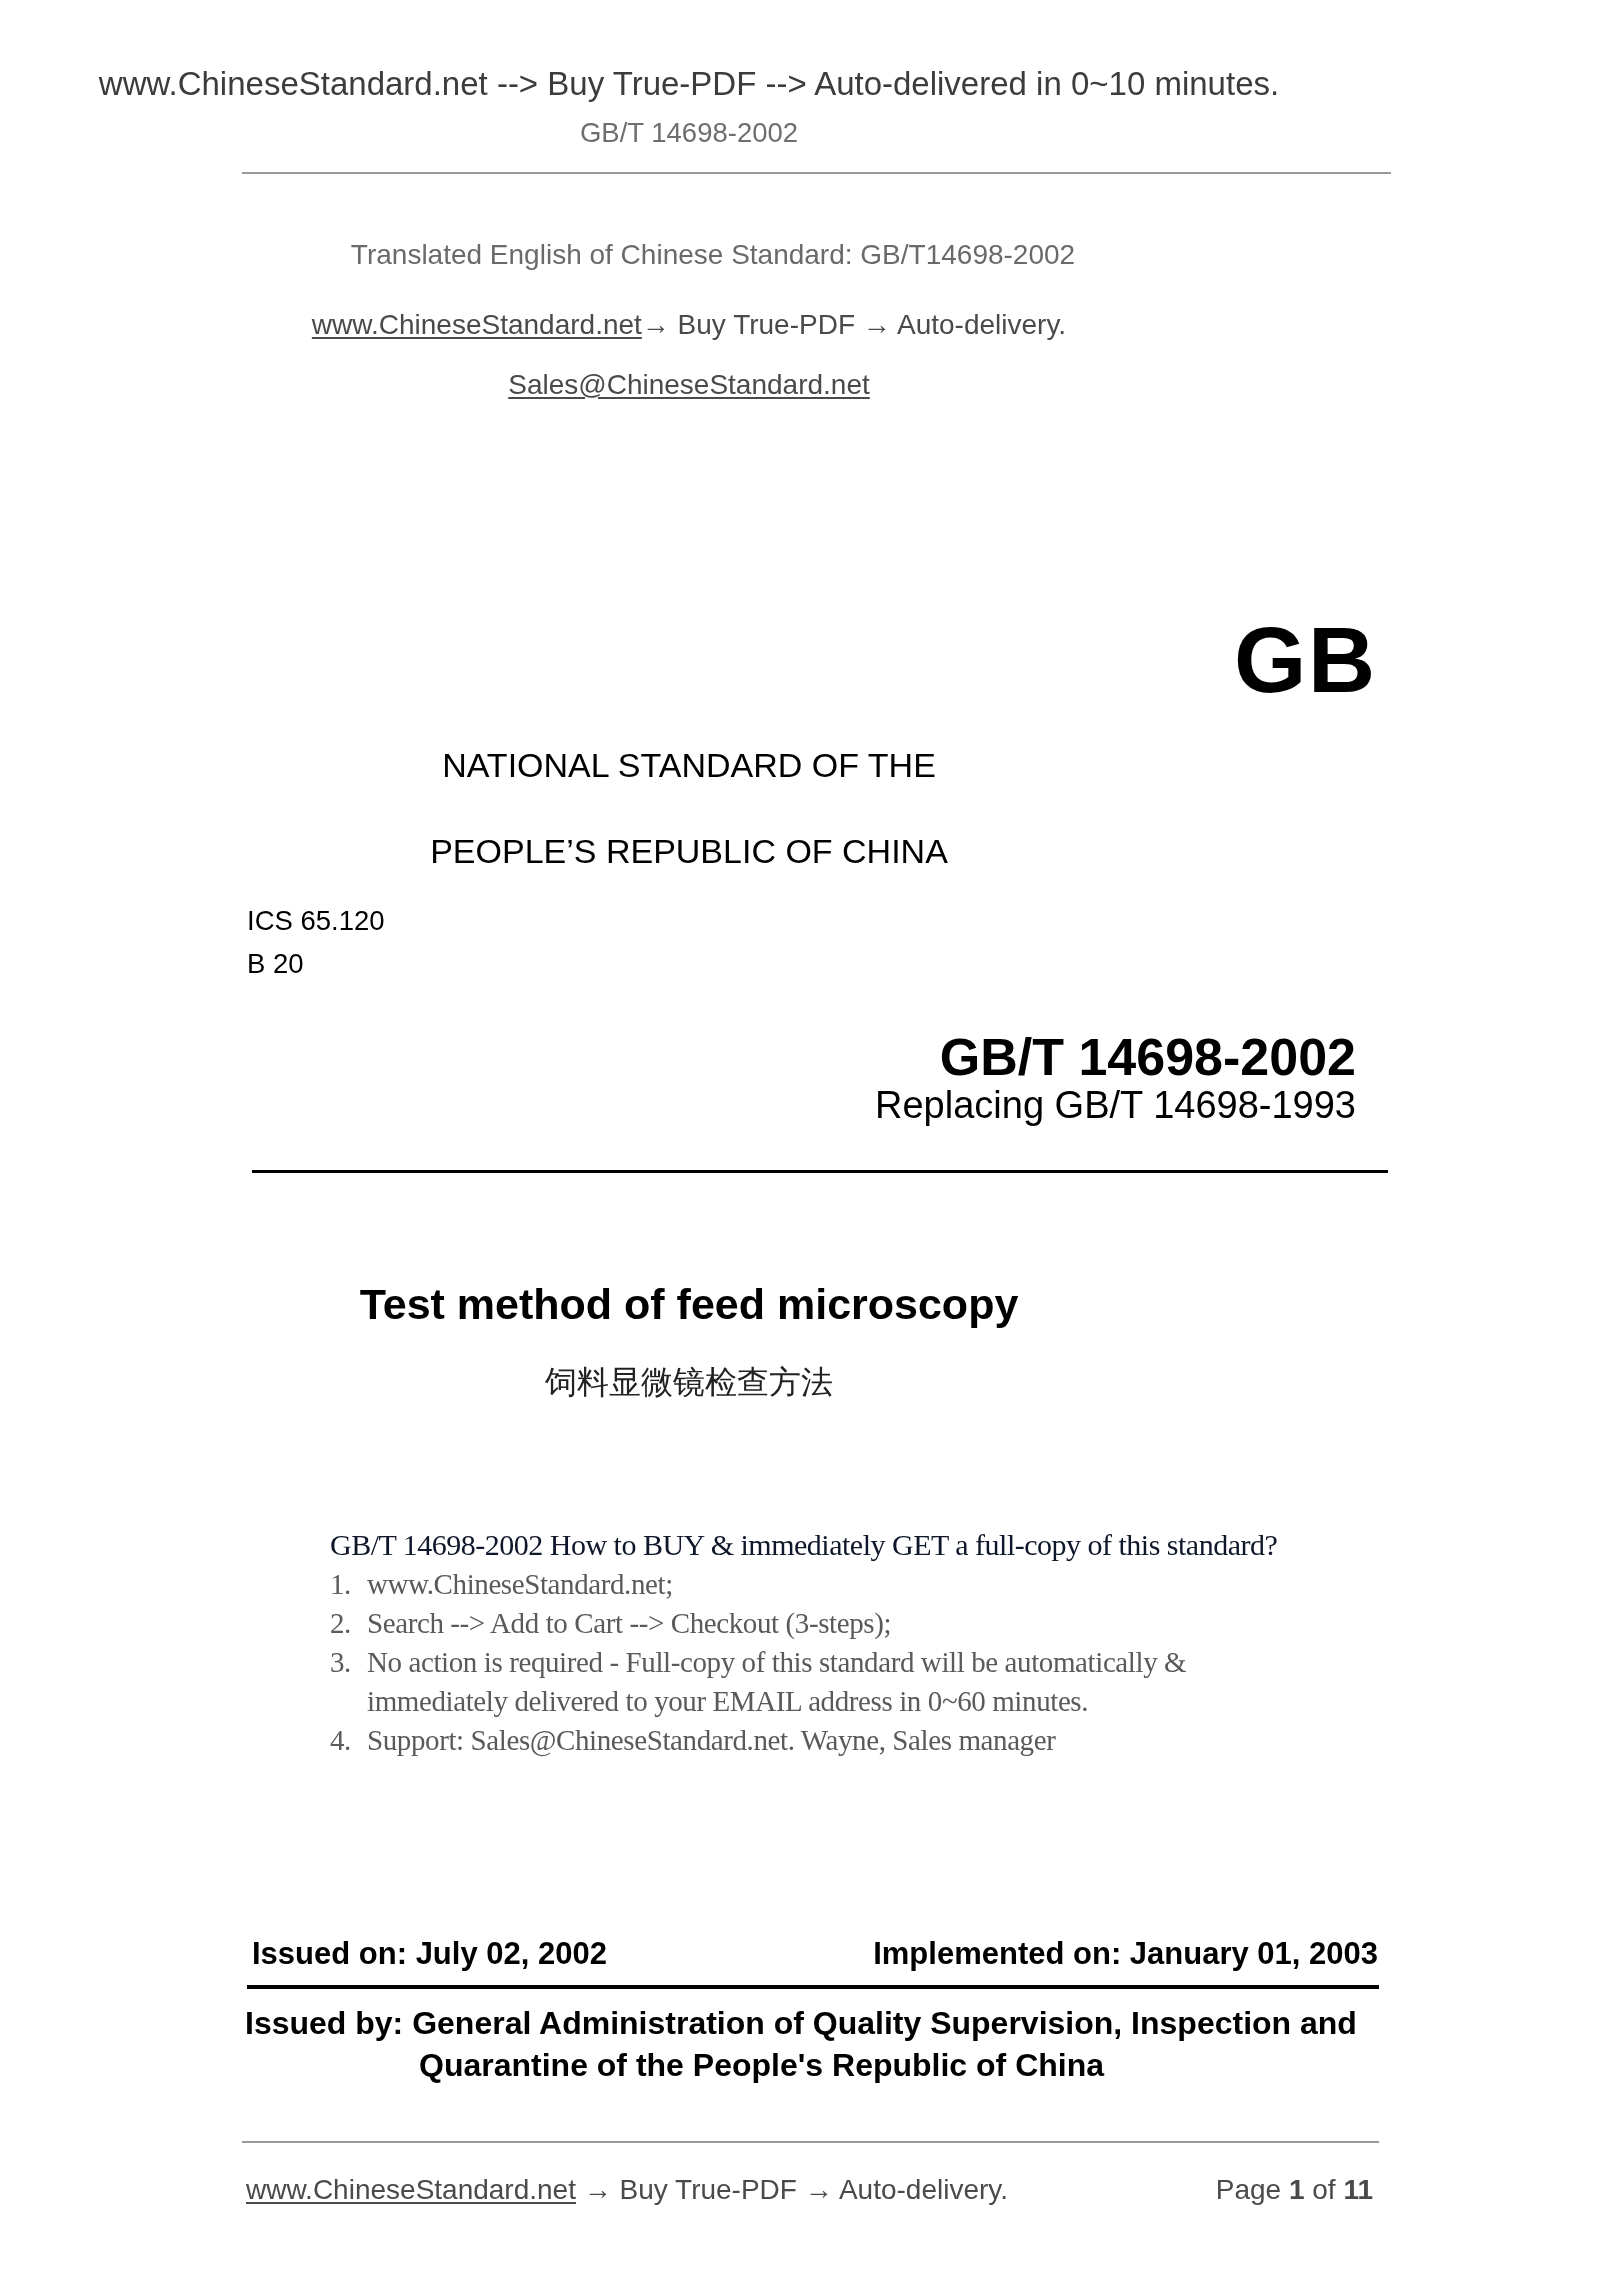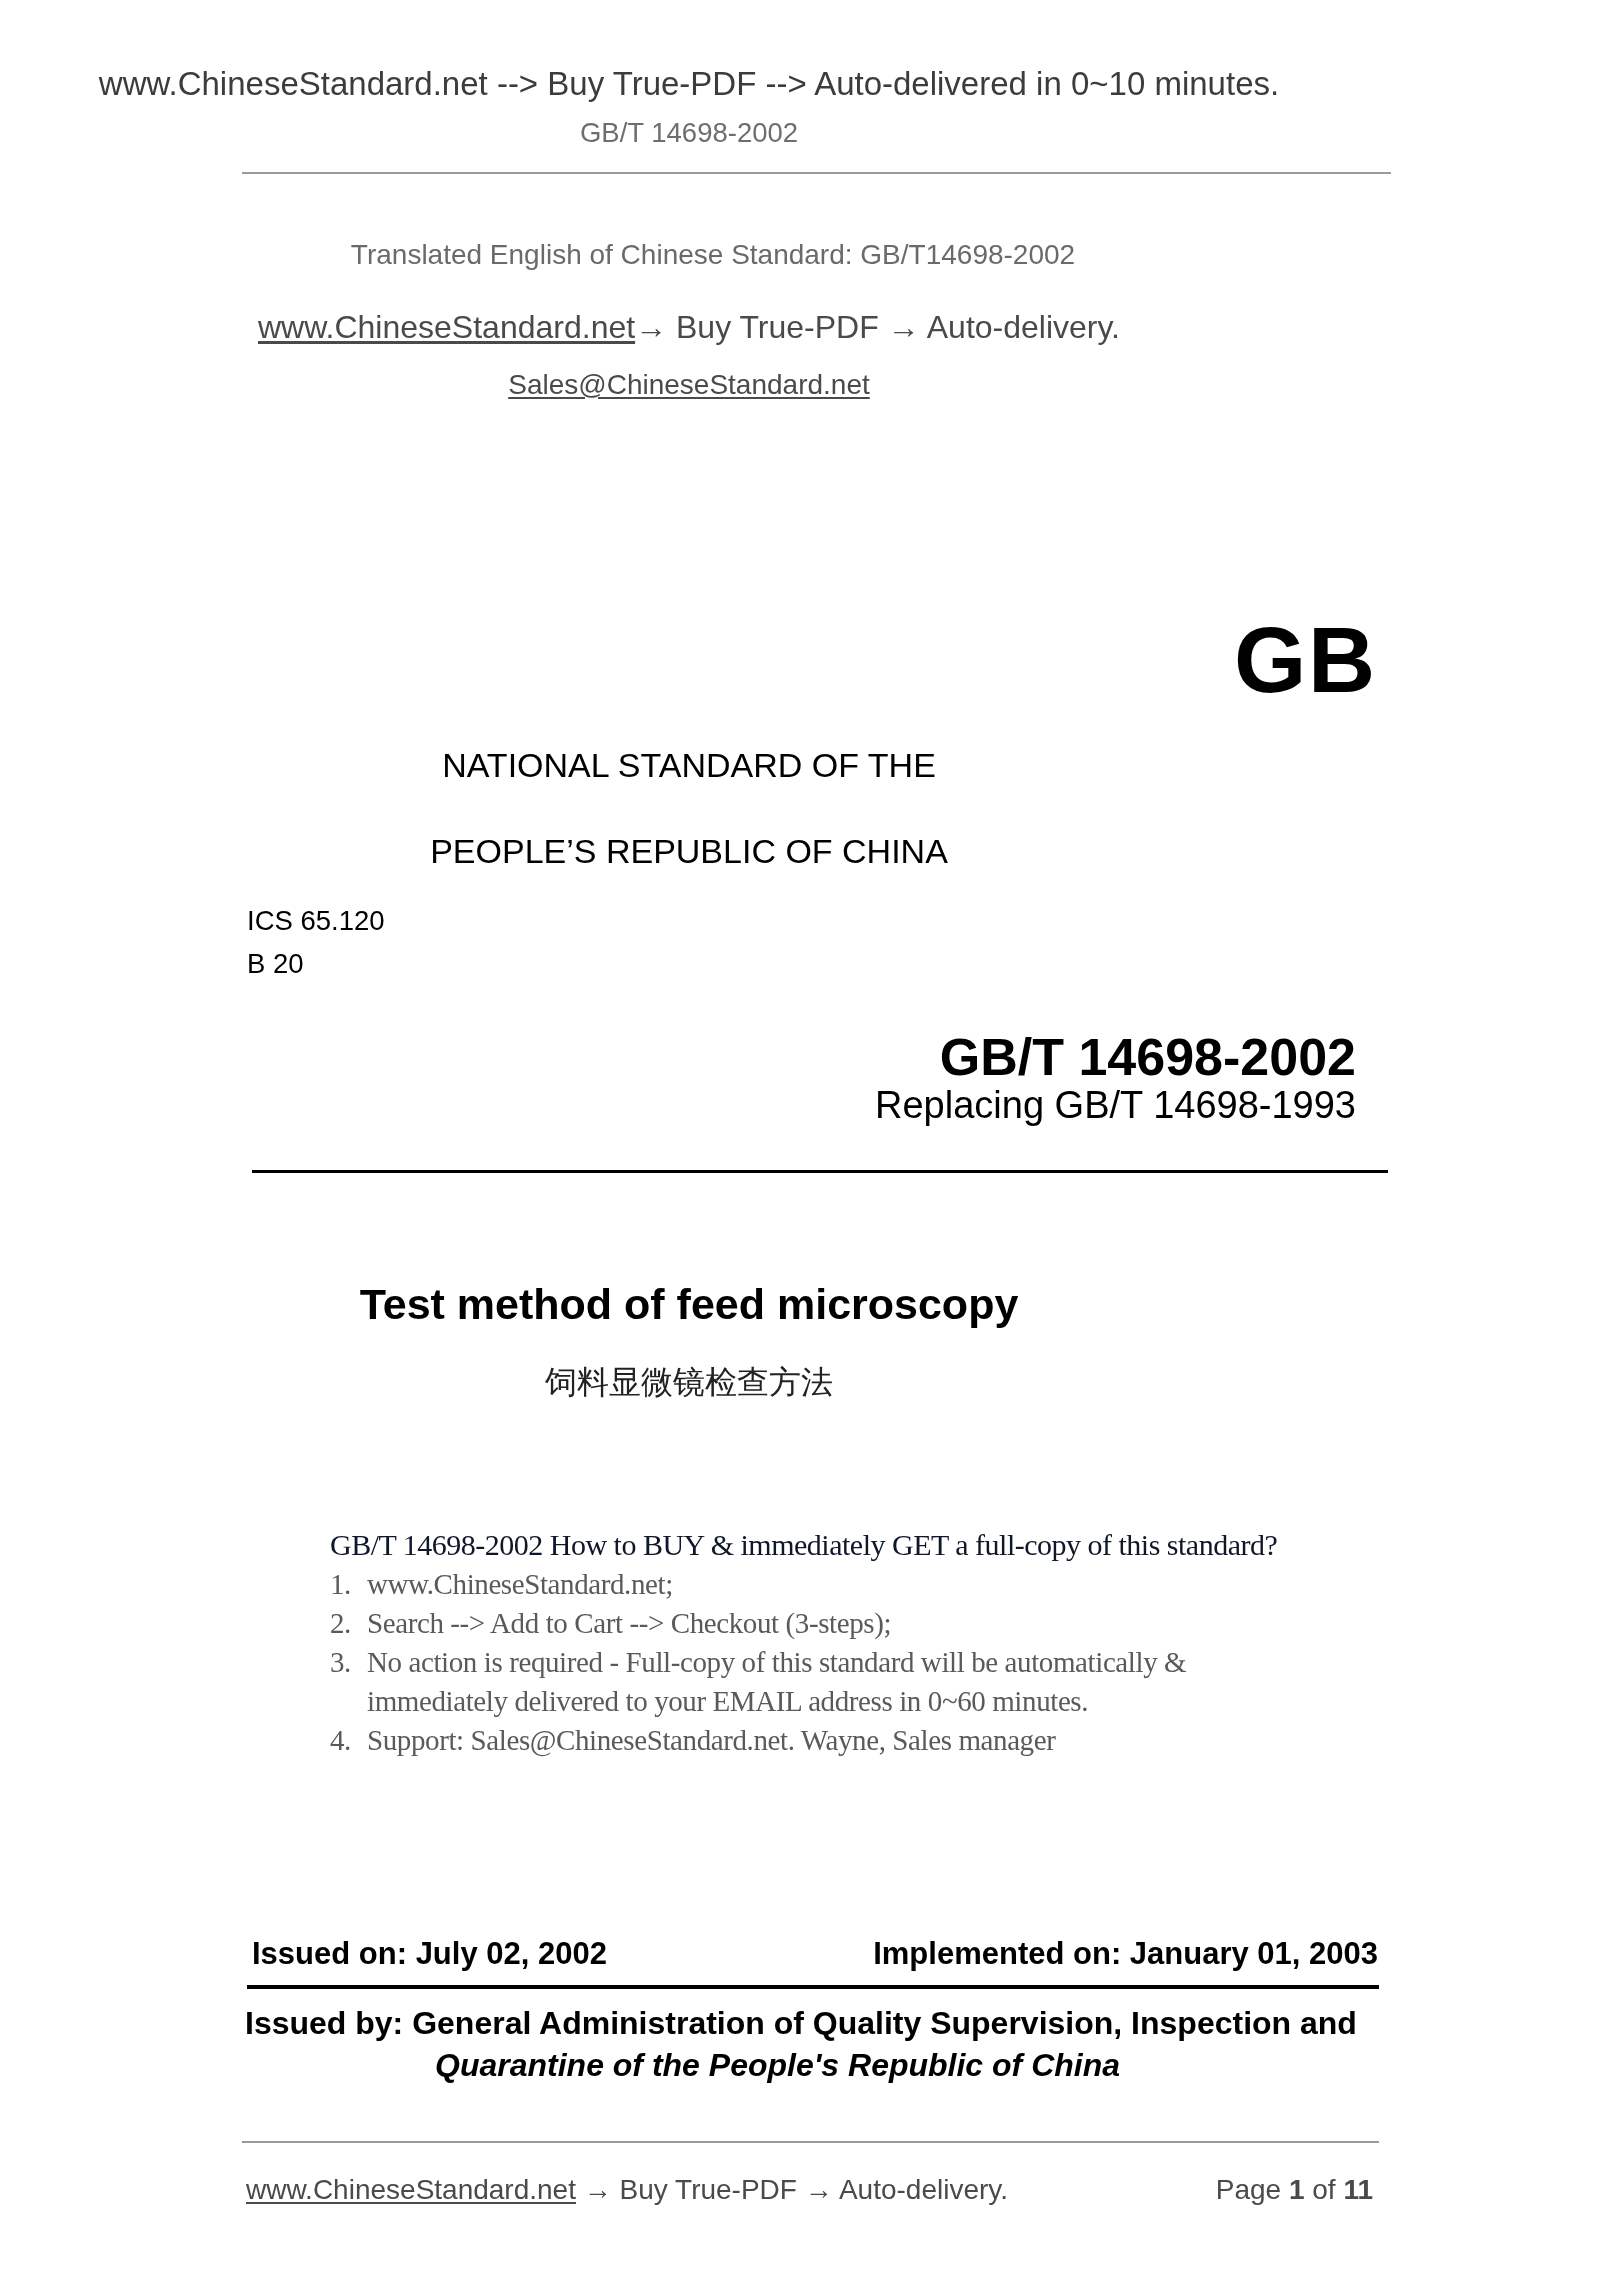--- a/index.html
+++ b/index.html
@@ -6,21 +6,21 @@
     html, body { width: 1623px; height: 2295px; background: #ffffff; }
     body { position: relative; font-family: "Liberation Sans", sans-serif; color: #000; overflow: hidden; }
     .abs { position: absolute; white-space: nowrap; }
     .center { left: 0; width: 1378px; text-align: center; }
 
     .hdr-top { top: 65px; font-size: 33px; color: #3c3c3c; }
     .hdr-code { top: 117px; font-size: 27.5px; color: #6e6e6e; }
     .rule-gray { position: absolute; height: 1.7px; background: #9a9a9a; }
 
     .translated { top: 239px; font-size: 28px; color: #6a6a6a; padding-left: 48px; }
-    .promo { top: 309px; font-size: 32px; color: #4a4a4a; }
+    .promo { top: 309px; font-size: 28px; color: #4a4a4a; }
     .promo a, .email a, .footer a { color: #4a4a4a; text-decoration: underline; text-underline-offset: 3.3px; }
     .email { top: 369px; font-size: 28px; }
 
     .gb-big { left: 1234px; top: 607px; font-size: 93px; font-weight: bold; letter-spacing: 1.7px; text-align: right; }
     .nat1 { top: 746px; font-size: 34px; }
     .nat2 { top: 832px; font-size: 34px; }
     .ics { left: 247px; top: 905px; font-size: 27.5px; }
     .bcode { left: 247px; top: 948px; font-size: 27.5px; }
 
     .std-code { right: 267px; top: 1027px; font-size: 52px; font-weight: bold; }
@@ -32,21 +32,21 @@
 
     .buy-box { left: 330px; top: 1528px; font-family: "Liberation Serif", serif; color: #555; }
     .buy-head { font-size: 30px; color: #0f172a; letter-spacing: -0.5px; margin-bottom: 3.3px; }
     .buy-item { font-size: 29px; line-height: 39px; display: flex; letter-spacing: -0.4px; color: #5a5a5a; }
     .buy-num { width: 37px; flex: none; }
     .buy-text { white-space: normal; width: 1001px; }
 
     .issued-on { left: 252px; top: 1936px; font-size: 31px; font-weight: bold; }
     .implemented-on { right: 245px; top: 1936px; font-size: 31px; font-weight: bold; }
     .issued-by1 { left: 245px; top: 2005px; font-size: 32px; font-weight: bold; }
-    .issued-by2 { left: 435px; top: 2047px; font-size: 32px; font-weight: bold; font-style: italic; }
+    .issued-by2 { left: 419px; top: 2047px; font-size: 32px; font-weight: bold; }
 
     .footer { left: 246px; top: 2174px; font-size: 28px; color: #4a4a4a; }
     .page-no { right: 250px; top: 2174px; font-size: 28px; color: #4a4a4a; }
     .page-no b { font-weight: bold; }
   </style>
 </head>
 <body>
 
 <div class="abs center hdr-top">www.ChineseStandard.net --&gt; Buy True-PDF --&gt; Auto-delivered in 0~10 minutes.</div>
 <div class="abs center hdr-code">GB/T 14698-2002</div>

